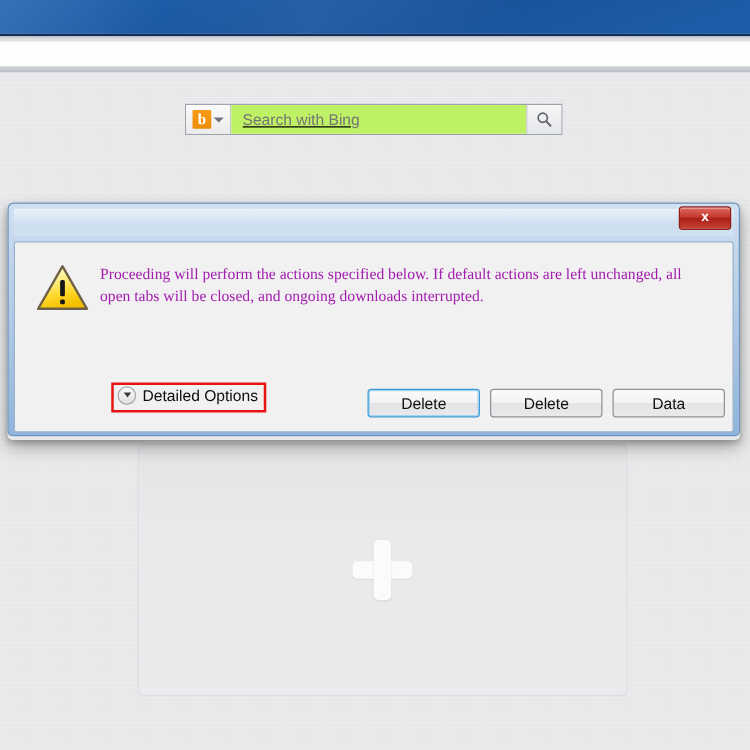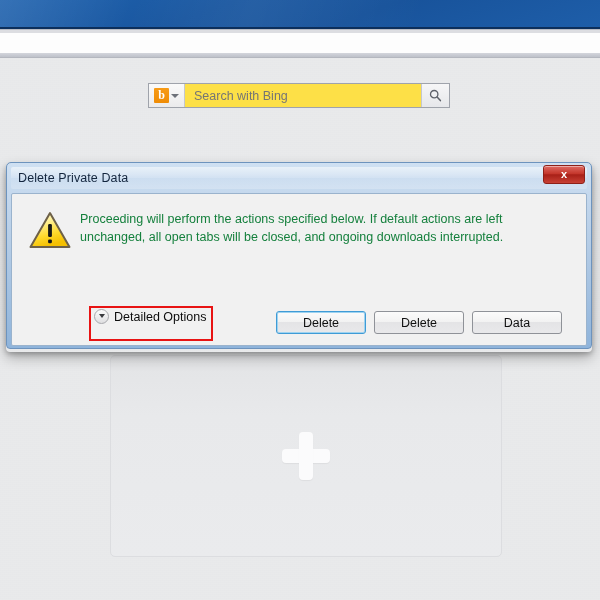--- a/index.html
+++ b/index.html
@@ -112,21 +112,22 @@
     width: 0; height: 0;
     border-left: 4px solid transparent;
     border-right: 4px solid transparent;
     border-top: 4px solid #6d7179;
   }
   .search-input-wrap {
     flex: 1;
     display: flex;
     align-items: center;
     padding-left: 7px;
-    background: #fde047;
+    background: #bef264;
+    text-decoration: underline;
   }
   .search-input {
     width: 100%;
     border: none;
     outline: none;
     background: transparent;
     font-family: "Liberation Sans", sans-serif;
     font-size: 12.5px;
     color: #6e7279;
   }
@@ -230,34 +231,35 @@
     display: flex;
     padding: 14px 16px 0 16px;
   }
   .warn-icon {
     width: 46px;
     flex-shrink: 0;
     padding-top: 2px;
   }
   .warn-text {
     font-size: 12.5px;
-    color: #15803d;
+    color: #a21caf;
     line-height: 18px;
     padding-left: 6px;
     padding-top: 2px;
+    font-family: Liberation Serif, serif;
   }
 
   .detailed-wrap {
     position: absolute;
     left: 77px; top: 112px;
     display: inline-flex;
     align-items: center;
     gap: 5px;
     border: 2px solid #e81313;
-    padding: 1px 5px 15px 3px;
+    padding: 1px 5px 4px 3px;
     background: #f1f1f1;
     cursor: pointer;
   }
   .chev-btn {
     width: 15px; height: 15px;
     border-radius: 50%;
     background: linear-gradient(to bottom, #fcfcfc, #dfdfe1);
     border: 1px solid #a7a8ac;
     box-sizing: border-box;
     display: flex;
@@ -273,21 +275,21 @@
     border-top: 4px solid #3a3b3f;
   }
   .detailed-label {
     font-size: 12.5px;
     color: #0d0d0d;
     white-space: nowrap;
   }
 
   .button-row {
     position: absolute;
-    right: 24px; bottom: 11px;
+    right: 6px; bottom: 11px;
     display: flex;
     gap: 8px;
   }
   .btn {
     width: 90px; height: 23px;
     font-family: "Liberation Sans", sans-serif;
     font-size: 12.5px;
     color: #101010;
     background: linear-gradient(to bottom, #fbfbfb 0%, #f2f2f2 48%, #e4e4e6 50%, #e9e9eb 100%);
     border: 1px solid #8f9298;
@@ -336,21 +338,20 @@
     <div class="dial-plus">
       <span class="h"></span>
       <span class="v"></span>
     </div>
   </div>
 
   <div class="dialog-shadow"></div>
   <div class="dialog">
 
     <div class="dialog-titlebar">
-      <div class="dialog-title">Delete Private Data</div>
       <div class="dialog-close">x</div>
     </div>
 
     <div class="dialog-body">
 
       <div class="warn-row">
         <div class="warn-icon">
           <svg width="44" height="40" viewBox="0 0 44 40">
             <defs>
               <linearGradient id="warnGrad" x1="0" y1="0" x2="0.35" y2="1">

